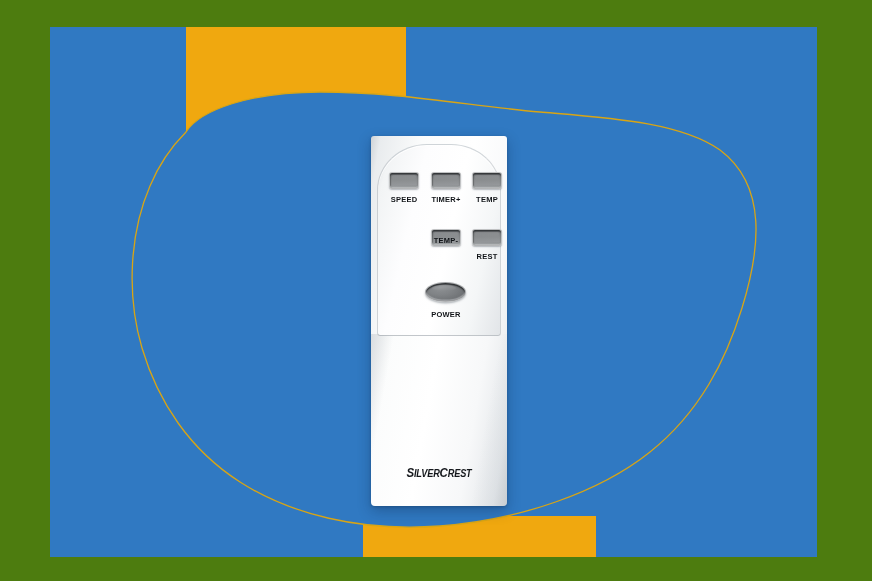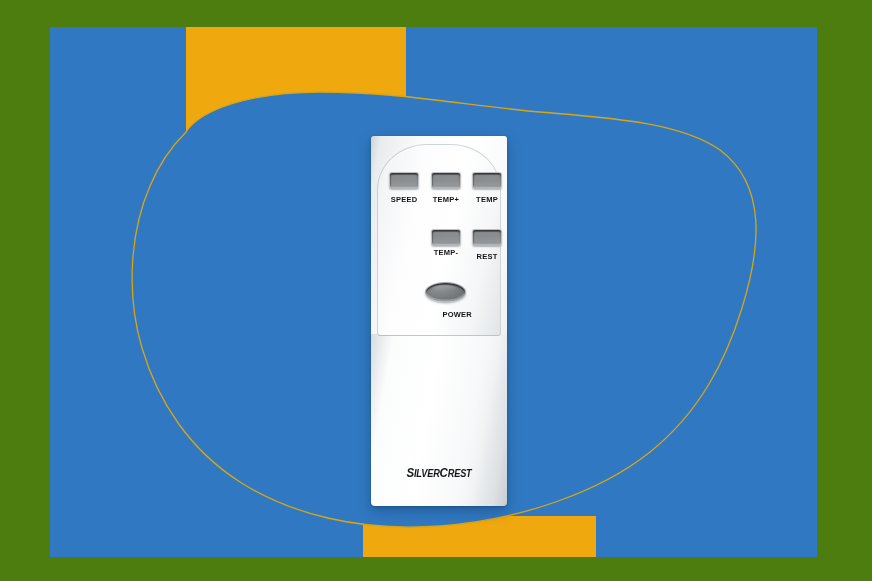--- a/index.html
+++ b/index.html
@@ -232,31 +232,31 @@
 
     <div id="remote-body"></div>
     <div id="remote-lower-sheen"></div>
 
     <div id="keypad-panel"></div>
 
     <div class="key" style="left:18px; top:36px;"></div>
     <div class="key-label" style="left:8px; top:59px; width:50px;">SPEED</div>
 
     <div class="key" style="left:60px; top:36px;"></div>
-    <div class="key-label" style="left:50px; top:59px; width:50px;">TEMP+</div>
+    <div class="key-label" style="left:50px; top:59px; width:50px;">TIMER+</div>
 
     <div class="key" style="left:101px; top:36px;"></div>
     <div class="key-label" style="left:91px; top:59px; width:50px;">TEMP</div>
 
     <div class="key" style="left:60px; top:93px;"></div>
-    <div class="key-label" style="left:50px; top:112px; width:50px;">TEMP-</div>
+    <div class="key-label" style="left:50px; top:100px; width:50px;">TEMP-</div>
 
     <div class="key" style="left:101px; top:93px;"></div>
     <div class="key-label" style="left:91px; top:116px; width:50px;">REST</div>
 
     <div id="key-power"></div>
-    <div class="key-label" style="left:49px; top:174px; width:52px;text-align:right;">POWER</div>
+    <div class="key-label" style="left:49px; top:174px; width:52px;">POWER</div>
 
     <div id="brand-logo"><span class="bl-cap">S</span><span class="bl-sm">ILVER</span><span class="bl-cap">C</span><span class="bl-sm">REST</span></div>
 
   </div>
 
 </div>
 
 </body></html>

